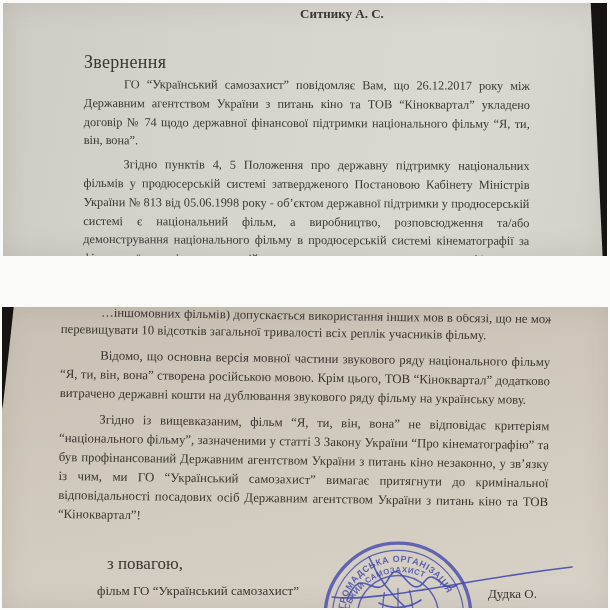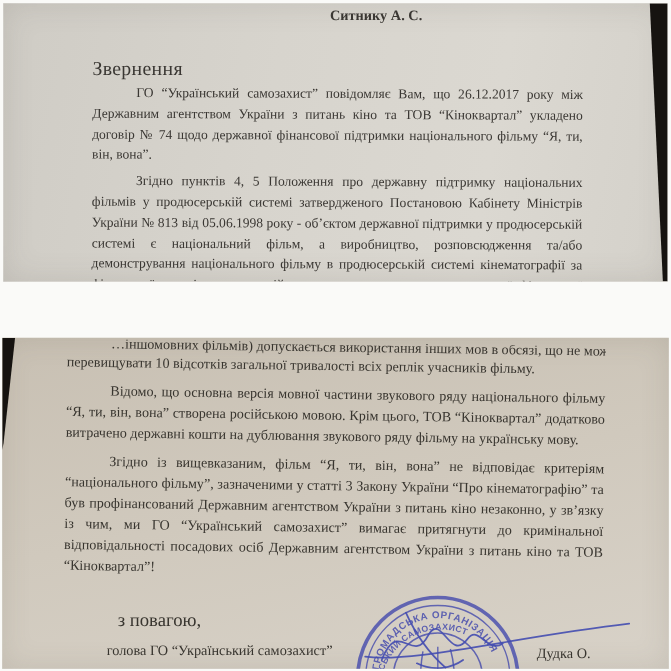--- a/index.html
+++ b/index.html
@@ -81,21 +81,21 @@
     <div class="body-bottom">
       <div class="partial-top">
         <span>…іншомовних фільмів) допускається використання інших мов в обсязі, що не може</span>
       </div>
       <div class="cont-line">перевищувати 10 відсотків загальної тривалості всіх реплік учасників фільму.</div>
       <p>Відомо, що основна версія мовної частини звукового ряду національного фільму “Я, ти, він, вона” створена російською мовою. Крім цього, ТОВ “Кіноквартал” додатково витрачено державні кошти на дублювання звукового ряду фільму на українську мову.</p>
       <p>Згідно із вищевказаним, фільм “Я, ти, він, вона” не відповідає критеріям “національного фільму”, зазначеними у статті 3 Закону України “Про кінематографію” та був профінансований Державним агентством України з питань кіно незаконно, у зв’язку із чим, ми ГО “Український самозахист” вимагає притягнути до кримінальної відповідальності посадових осіб Державним агентством України з питань кіно та ТОВ “Кіноквартал”!</p>
     </div>
 
     <div class="closing">з повагою,</div>
-    <div class="signatory">голова ГО “Український самозахист”</div>
+    <div class="signatory">фільм ГО “Український самозахист”</div>
 
     <svg class="stamp" viewBox="0 0 150 150">
       <g stroke="#3b42ab" fill="none" stroke-opacity=".82">
         <circle cx="75" cy="75" r="70" stroke-width="3.2"></circle>
         <circle cx="75" cy="75" r="63" stroke-width="1.2"></circle>
         <circle cx="75" cy="75" r="39" stroke-width="1.4"></circle>
         <path d="M 62,52 C 58,75 60,95 70,108" stroke-width="1.3"></path>
         <path d="M 86,50 C 92,72 90,94 80,108" stroke-width="1.3"></path>
         <path d="M 75,48 L 75,108" stroke-width="1.2"></path>
         <path d="M 58,86 C 70,96 82,96 92,84" stroke-width="1.2"></path>

